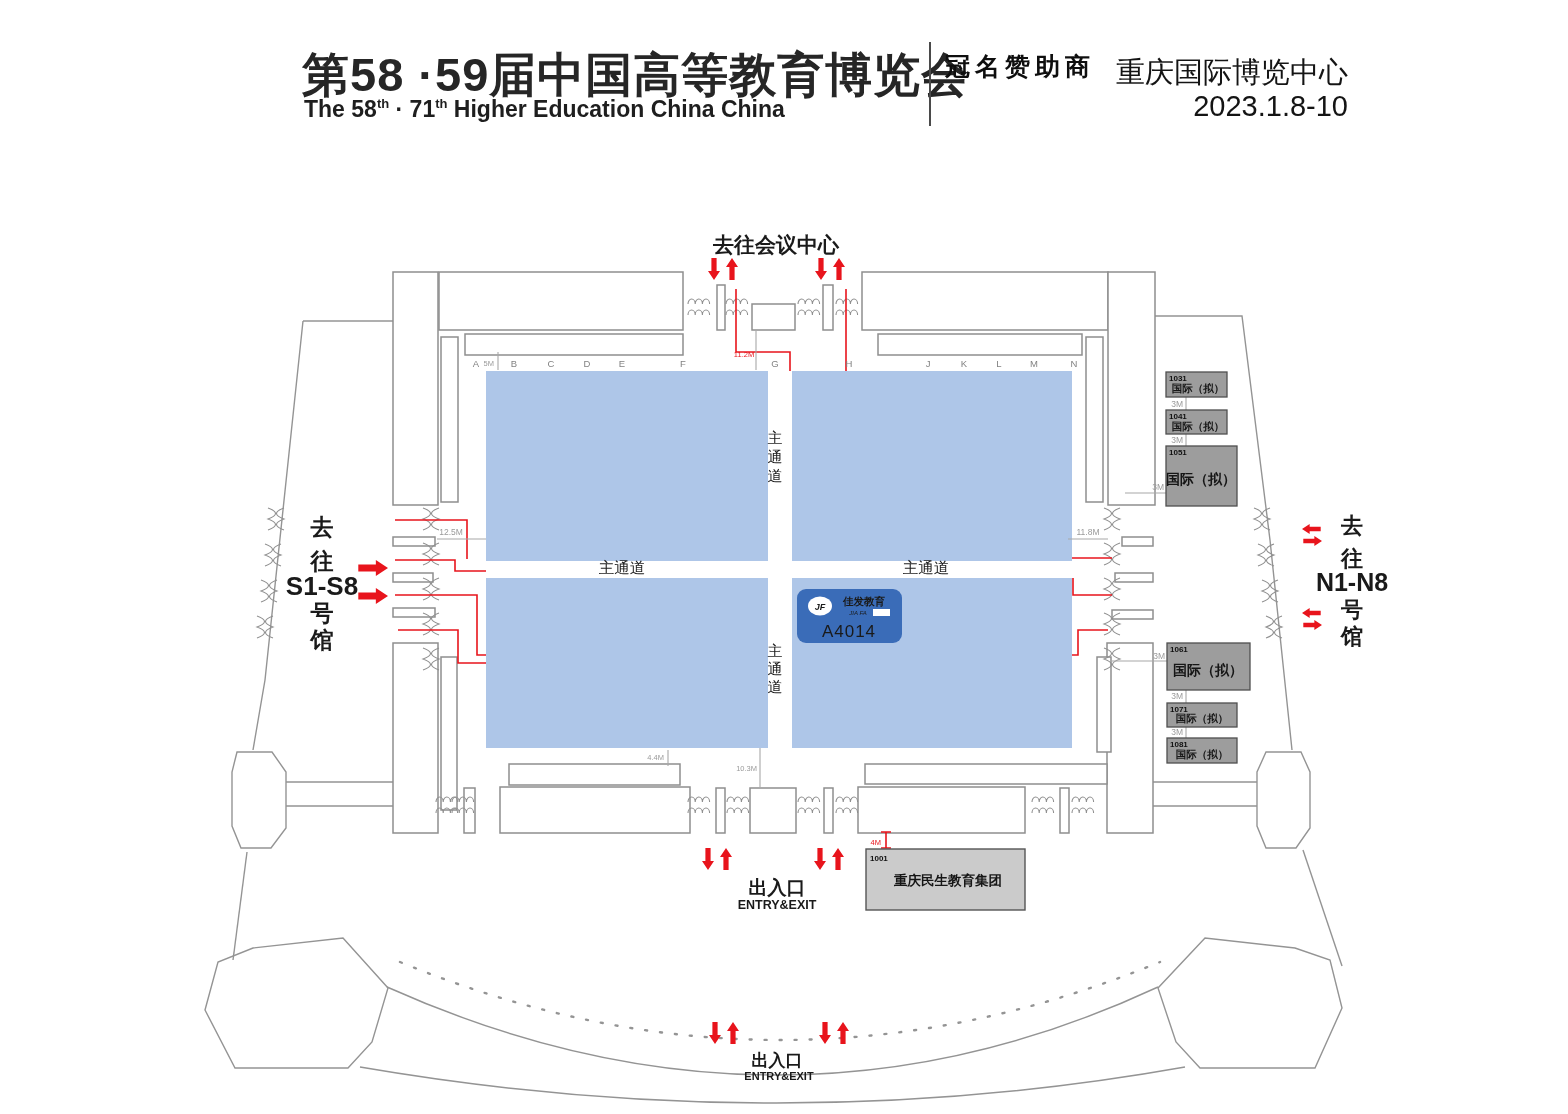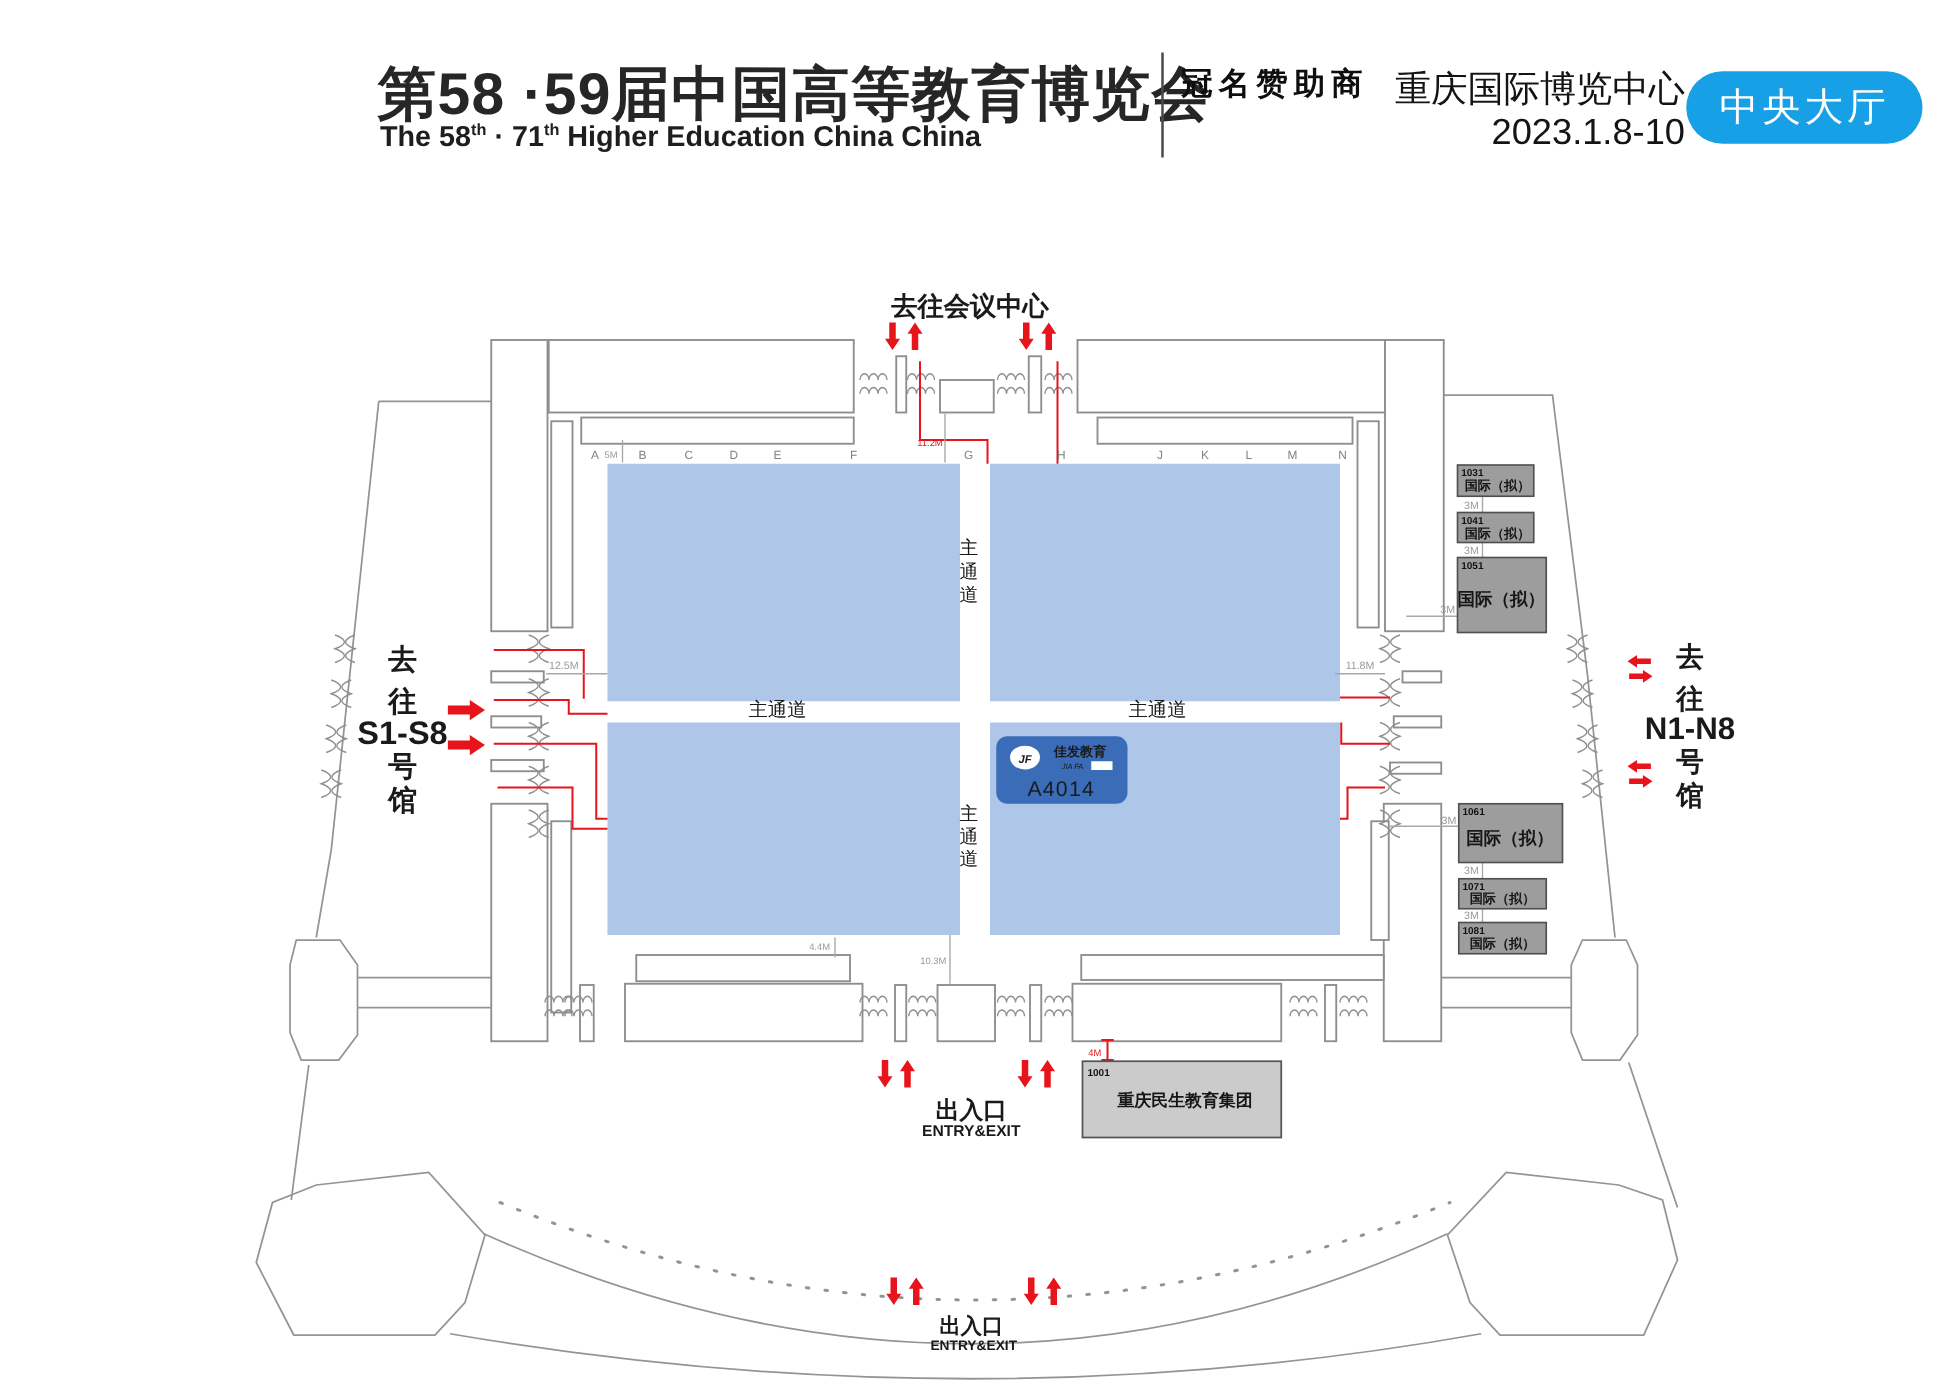--- a/index.html
+++ b/index.html
@@ -35,21 +35,20 @@
 
   <div class="abs divider" style="left:929px;top:42px;height:84px"></div>
 
   <div class="abs sponsor" style="left:945px;top:50px">冠名赞助商</div>
 
   <div class="abs venue" style="left:1088px;top:55px;width:260px">
     <div>重庆国际博览中心</div>
     <div>2023.1.8-10</div>
   </div>
 
-  <div class="abs badge" style="left:1349px;top:57px;width:189px;height:58px">中央大厅</div>
 
   <svg width="1568" height="1114" viewBox="0 0 1568 1114">
     <defs>
       <g id="coil" stroke="#8f8f8f" stroke-width="1.1" fill="none">
         <path d="M0,7 a3.6,5 0 0 1 7.2,0 a3.6,5 0 0 1 7.2,0 a3.6,5 0 0 1 7.2,0"></path>
         <path d="M0,18 a3.6,5 0 0 1 7.2,0 a3.6,5 0 0 1 7.2,0 a3.6,5 0 0 1 7.2,0"></path>
       </g>
       <g id="doorv" stroke="#8f8f8f" stroke-width="1.1" fill="none">
         <path d="M0,2 Q15,7.5 0,13 Q15,18.5 0,24"></path>
         <path d="M16,2 Q1,7.5 16,13 Q1,18.5 16,24"></path>

